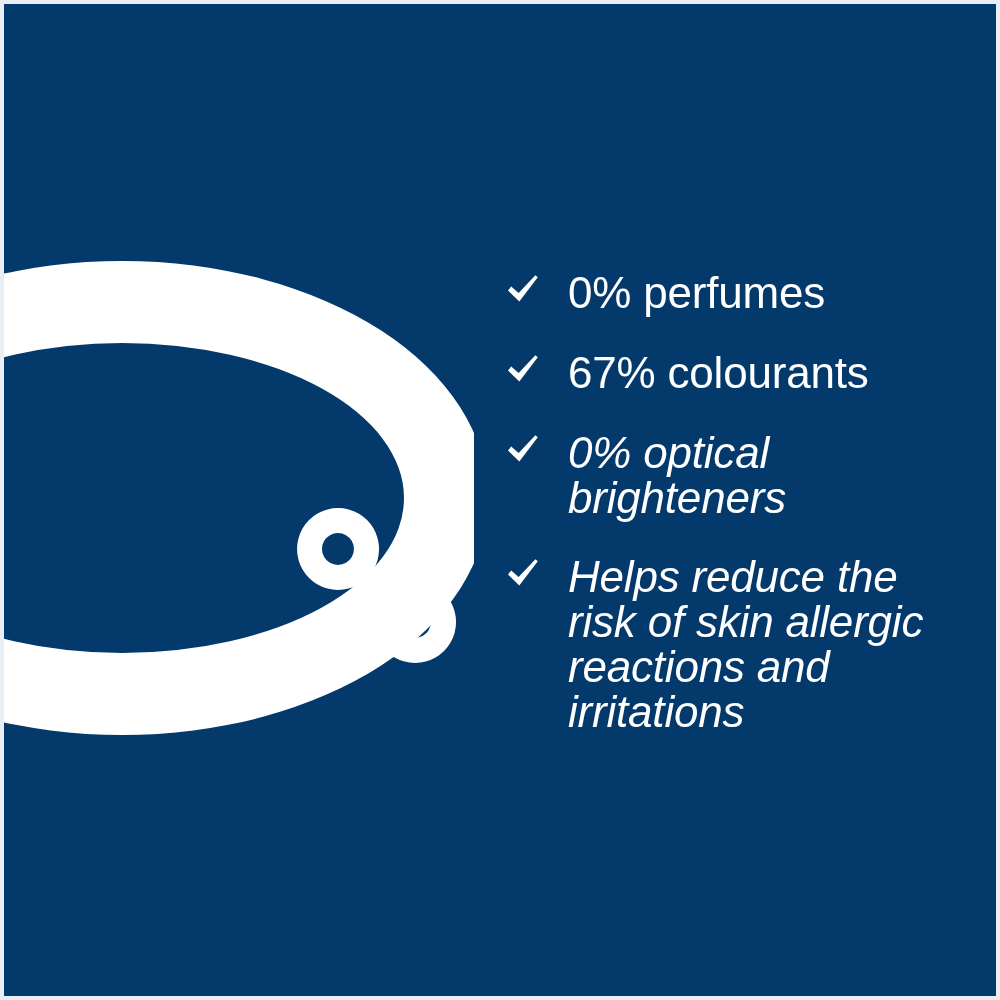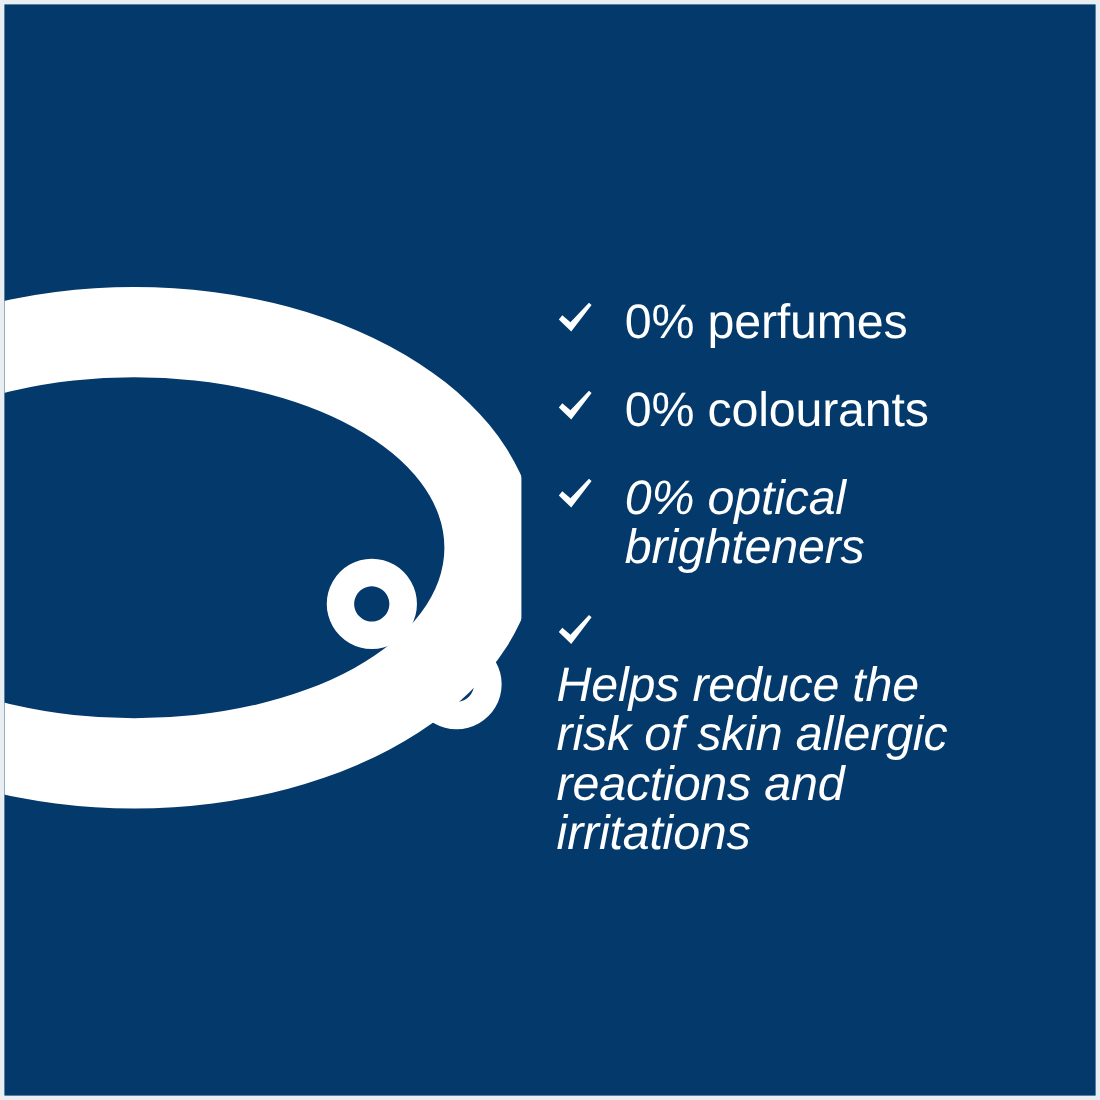--- a/index.html
+++ b/index.html
@@ -55,21 +55,20 @@
     width: 450px;
   }
 
   .claim-row {
     display: flex;
     align-items: flex-start;
     margin-bottom: 34px;
   }
   .claim-row:last-child {
     margin-bottom: 0;
-    flex-direction: column;
   }
 
   .check-icon {
     flex: 0 0 auto;
     width: 40px;
     height: 46px;
     margin-right: 22px;
     position: relative;
     top: 2px;
   }
@@ -144,21 +143,21 @@
         </span>
         <span class="claim-text">0% perfumes</span>
       </div>
 
       <div class="claim-row">
         <span class="check-icon">
           <svg viewBox="0 0 34 34" xmlns="http://www.w3.org/2000/svg" aria-hidden="true">
             <path d="M2 18.5 L5.2 14.6 L12.6 21.0 L29.4 3.2 L31.8 5.2 L13.3 29.4 Z" fill="#ffffff"></path>
           </svg>
         </span>
-        <span class="claim-text">0% colourants</span>
+        <span class="claim-text">67% colourants</span>
       </div>
 
       <div class="claim-row multiline">
         <span class="check-icon">
           <svg viewBox="0 0 34 34" xmlns="http://www.w3.org/2000/svg" aria-hidden="true">
             <path d="M2 18.5 L5.2 14.6 L12.6 21.0 L29.4 3.2 L31.8 5.2 L13.3 29.4 Z" fill="#ffffff"></path>
           </svg>
         </span>
         <span class="claim-text">0% optical
 brighteners</span>

